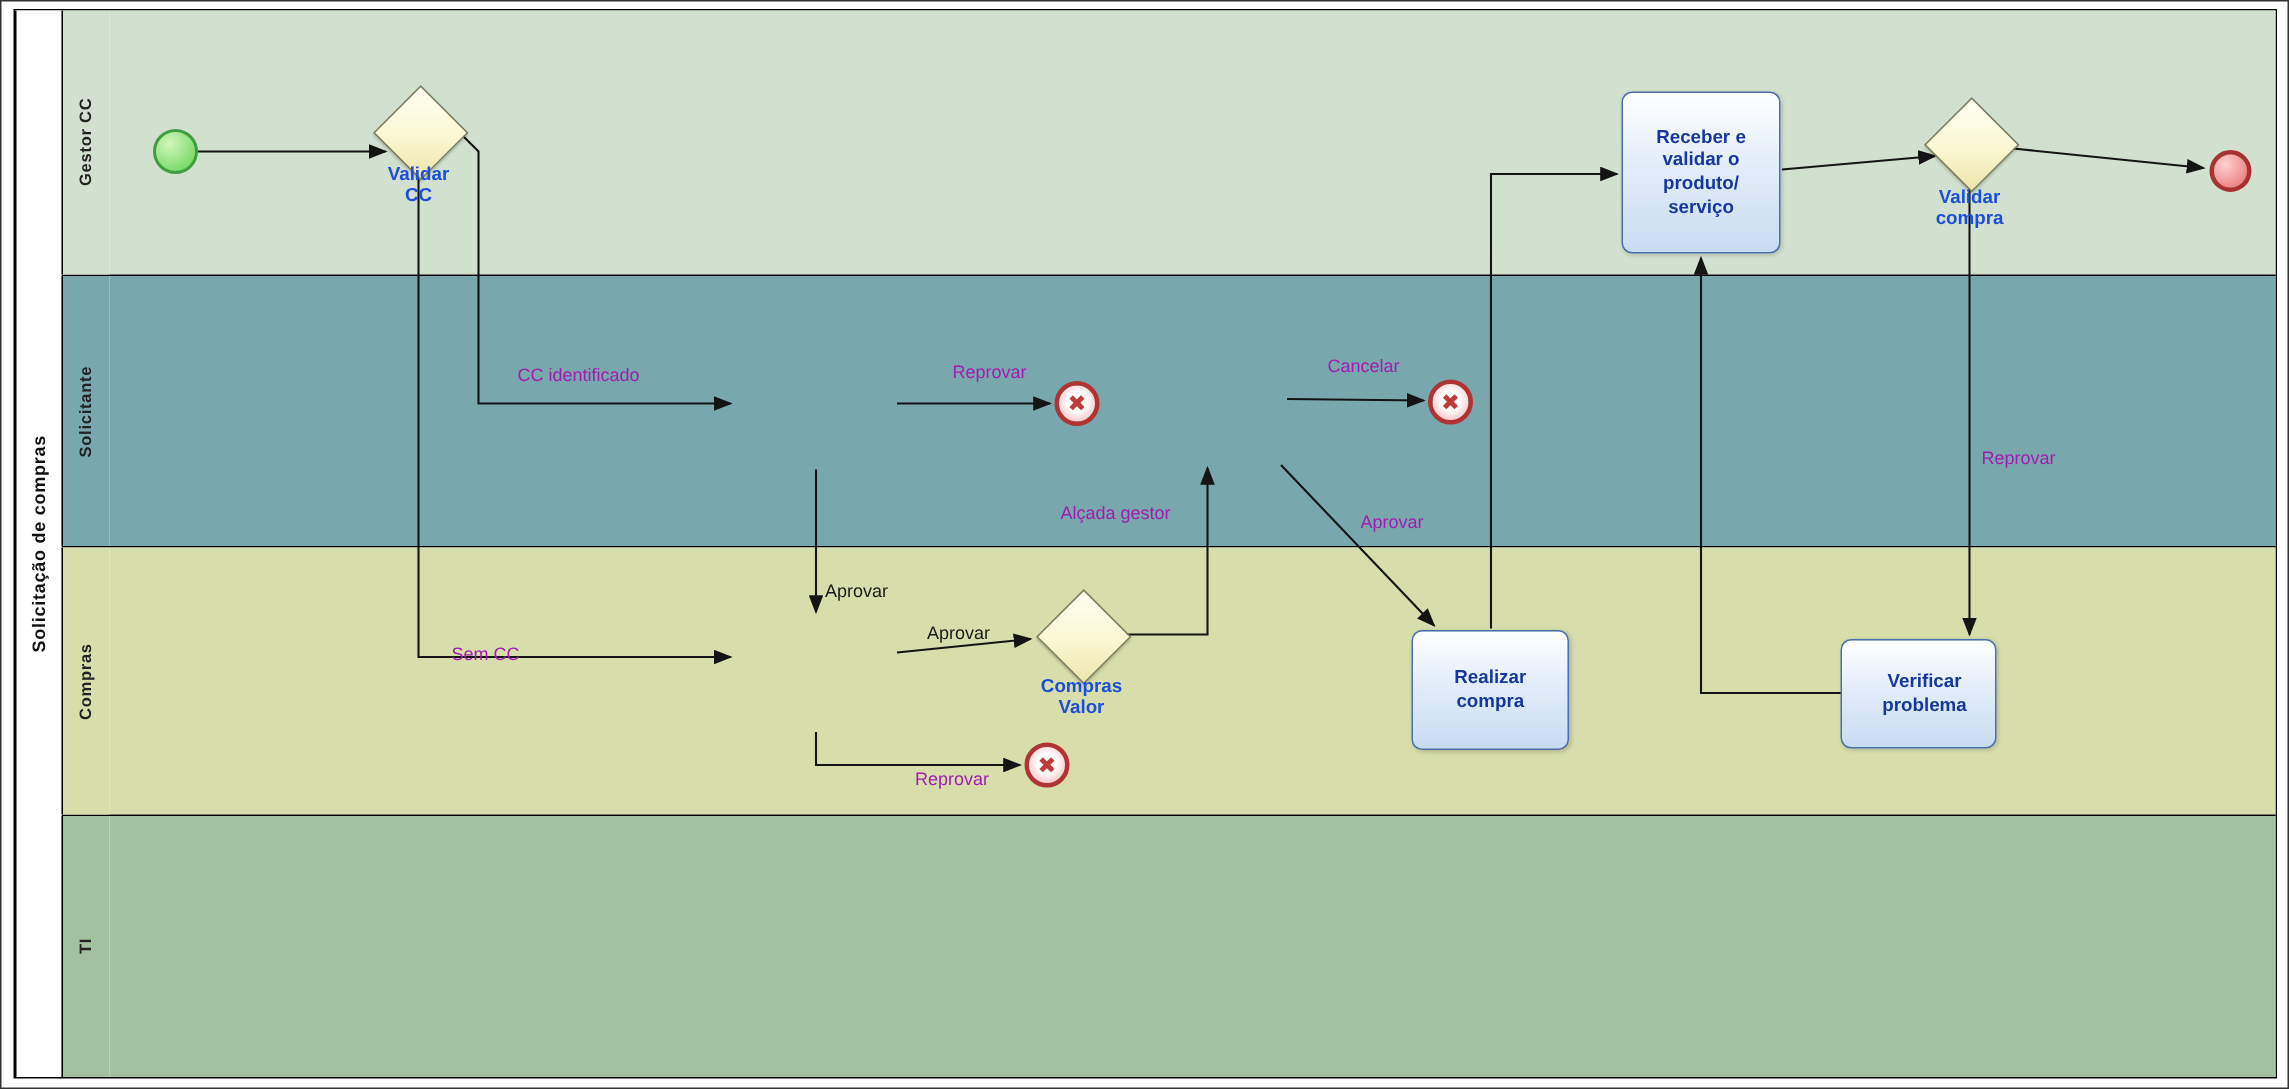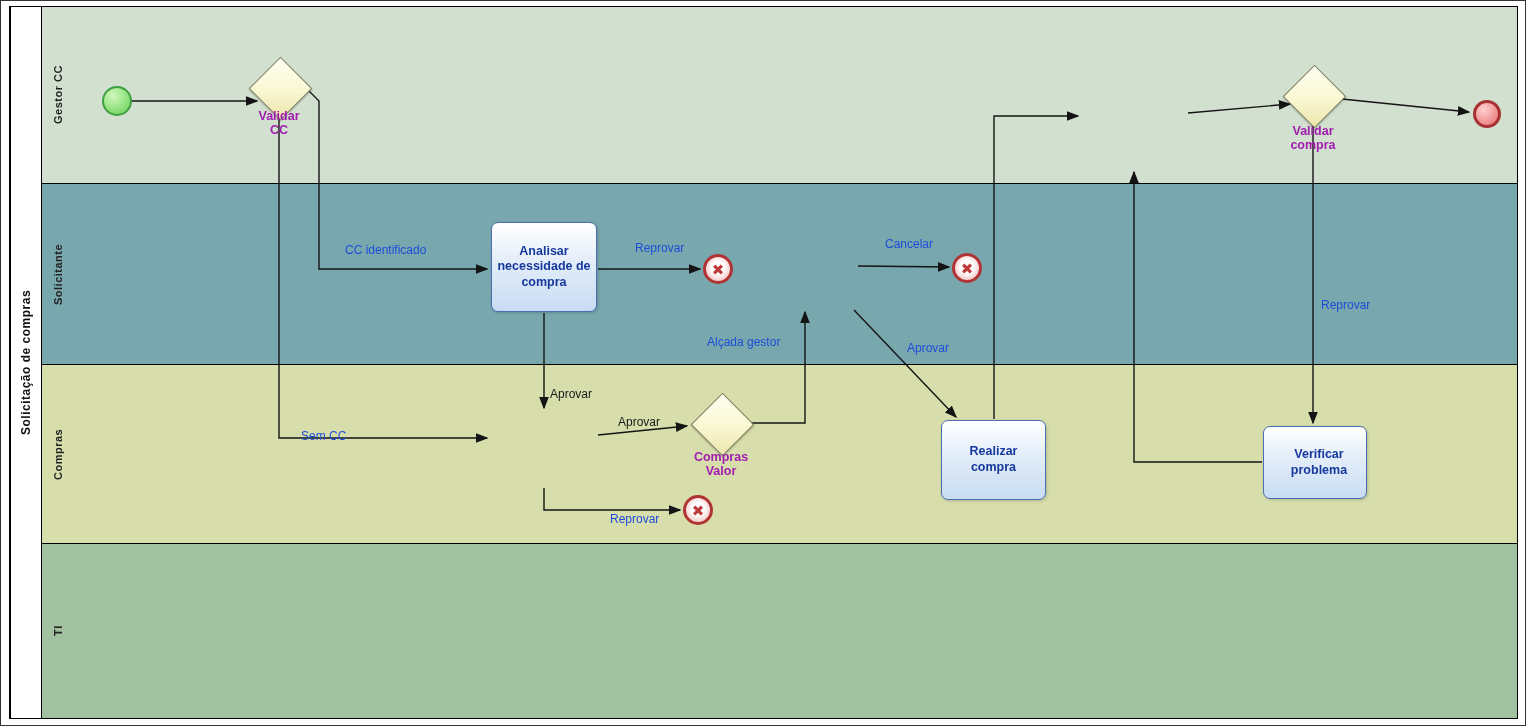--- a/index.html
+++ b/index.html
@@ -24,32 +24,32 @@
 
   .node-layer{position:absolute;left:0;top:0;width:1526px;height:726px;z-index:3;}
   .task{position:absolute;box-sizing:border-box;border:1px solid #4a6eb0;border-radius:7px;
     background:linear-gradient(180deg,#ffffff 0%,#e2edf9 45%,#c8dcf2 100%);
     display:flex;align-items:center;justify-content:center;text-align:center;
     font-weight:bold;color:#16389c;font-size:12.5px;line-height:1.25;padding:4px;
     box-shadow:1px 1px 3px rgba(0,0,0,.18);}
   .gateway{position:absolute;width:43px;height:43px;transform:rotate(45deg);
     background:linear-gradient(135deg,#fffff2 0%,#faf7d2 55%,#ece5ab 100%);
     border:1px solid #7e7e5e;box-shadow:1px 1px 2px rgba(0,0,0,.2);}
-  .gw-label{position:absolute;width:60px;text-align:center;font-weight:bold;color:#a21caf;
+  .gw-label{position:absolute;width:60px;text-align:center;font-weight:bold;color:#1d4ed8;
     font-size:12.5px;line-height:1.15;}
   .event{position:absolute;border-radius:50%;box-sizing:border-box;}
   .ev-start{width:30px;height:30px;border:2px solid #3f9e3f;
     background:radial-gradient(circle at 35% 30%,#d2f7bc 0%,#7ddb6c 75%);}
   .ev-end{width:28px;height:28px;border:3px solid #a83232;
     background:radial-gradient(circle at 35% 30%,#ffd0d0 0%,#ec8080 80%);}
   .ev-cancel{width:30px;height:30px;border:3px solid #b03434;
     background:radial-gradient(circle at 50% 45%,#ffffff 35%,#f2b6b6 90%);
     display:flex;align-items:center;justify-content:center;
     color:#c03a3a;font-weight:bold;font-size:15px;line-height:1;}
-  .flow-label{position:absolute;font-size:12px;color:#1d4ed8;white-space:nowrap;}
+  .flow-label{position:absolute;font-size:12px;color:#a21caf;white-space:nowrap;}
   .flow-label.dark{color:#1a1a1a;}
 </style>
 </head>
 <body>
 
 <div class="stage">
 
   <div class="pool">
     <div class="pool-label vlabel">Solicitação de compras</div>
     <div class="lanes">
@@ -95,48 +95,48 @@
     <polyline class="flow" points="1261,461 1133,461 1133,171" marker-end="url(#arrow)"></polyline>
   </svg>
 
   <div class="node-layer">
 
     <div class="event ev-start" style="left:101px;top:85px;"></div>
 
     <div class="gateway" style="left:257px;top:65px;"></div>
     <div class="gw-label" style="left:248px;top:108px;">Validar CC</div>
 
-    <div class="task" style="left:490px;top:221px;width:106px;height:90px;">Analisar necessidade de compra</div>
 
     <div class="event ev-cancel" style="left:702px;top:253px;">
       <span>✖</span>
     </div>
 
 
     <div class="event ev-cancel" style="left:951px;top:252px;">
       <span>✖</span>
     </div>
 
 
     <div class="gateway" style="left:699px;top:401px;"></div>
     <div class="gw-label" style="left:690px;top:449px;">Compras Valor</div>
 
     <div class="event ev-cancel" style="left:682px;top:494px;">
       <span>✖</span>
     </div>
 
     <div class="task" style="left:940px;top:419px;width:105px;height:80px;">Realizar compra</div>
 
+    <div class="task" style="left:1080px;top:60px;width:106px;height:108px;">Receber e validar o produto/ serviço</div>
 
     <div class="gateway" style="left:1291px;top:73px;"></div>
     <div class="gw-label" style="left:1282px;top:123px;">Validar compra</div>
 
     <div class="event ev-end" style="left:1472px;top:99px;"></div>
 
-    <div class="task" style="left:1262px;top:425px;width:104px;height:73px;padding-left:12px;">Verificar problema</div>
+    <div class="task" style="left:1226px;top:425px;width:104px;height:73px;padding-left:12px;">Verificar problema</div>
 
     <div class="flow-label" style="left:344px;top:242px;">CC identificado</div>
     <div class="flow-label" style="left:634px;top:240px;">Reprovar</div>
     <div class="flow-label" style="left:884px;top:236px;">Cancelar</div>
     <div class="flow-label" style="left:706px;top:334px;">Alçada gestor</div>
     <div class="flow-label" style="left:906px;top:340px;">Aprovar</div>
     <div class="flow-label" style="left:300px;top:428px;">Sem CC</div>
     <div class="flow-label dark" style="left:549px;top:386px;">Aprovar</div>
     <div class="flow-label dark" style="left:617px;top:414px;">Aprovar</div>
     <div class="flow-label" style="left:609px;top:511px;">Reprovar</div>

